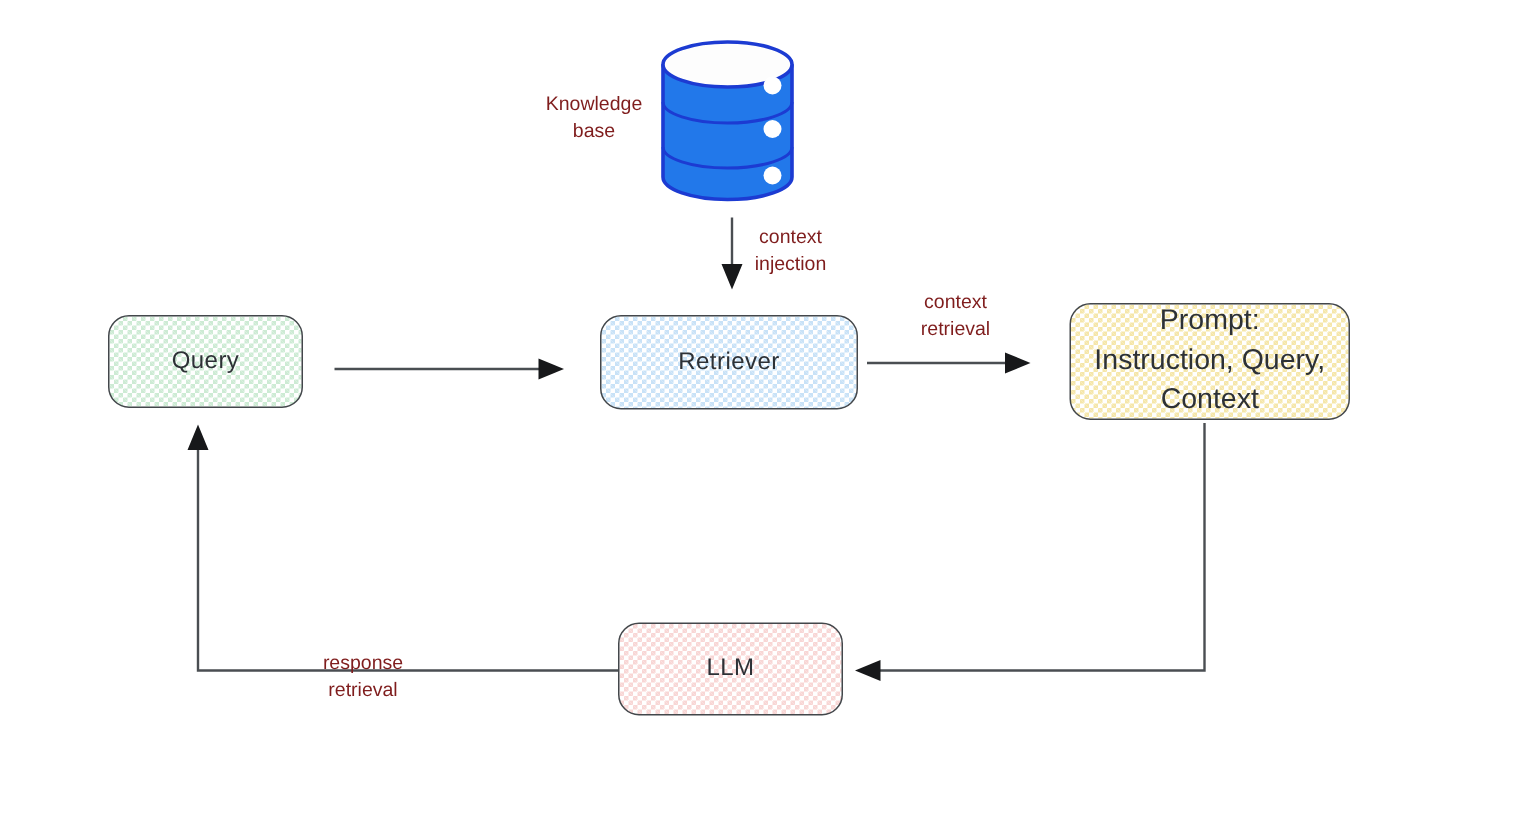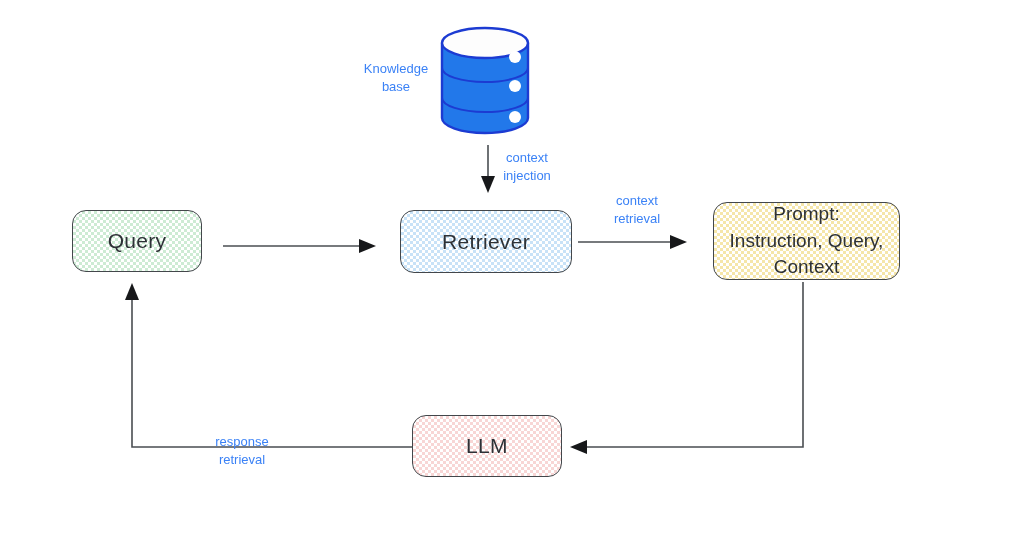--- a/index.html
+++ b/index.html
@@ -27,32 +27,32 @@
     justify-content: center;
     color: #2d3136;
     background-color: #ffffff;
     background-image:
       linear-gradient(45deg, var(--c) 25%, transparent 25%, transparent 75%, var(--c) 75%),
       linear-gradient(45deg, var(--c) 25%, transparent 25%, transparent 75%, var(--c) 75%);
     background-size: 6px 6px;
     background-position: 0 0, 3px 3px;
     text-align: center;
   }
-  .node-label { font-size: 21px; letter-spacing: 0.3px; }
+  .node-label { font-size: 16px; letter-spacing: 0.3px; }
   .node-query     { --c:#cdebd4; left: 72px;  top: 210px; width: 130px; height: 62px; }
   .node-retriever { --c:#c8e2f7; left: 400px; top: 210px; width: 172px; height: 63px; }
   .node-prompt    { --c:#f5e6a9; left: 713px; top: 202px; width: 187px; height: 78px; }
   .node-llm       { --c:#f8d6d5; left: 412px; top: 415px; width: 150px; height: 62px; }
   .node-prompt .multiline { font-size: 19px; line-height: 1.42; }
   .multiline span { display: block; }
   .edge-label, .kb-label {
     position: absolute;
     font-size: 13px;
     line-height: 1.35;
-    color: #3b82f6;
+    color: #7f1d1d;
     text-align: center;
   }
   .kb-label        { left: 346px; top: 60px;  width: 100px; }
   .lbl-retrieval   { left: 487px; top: 149px; width: 80px; }
   .lbl-injection   { left: 597px; top: 192px; width: 80px; }
   .lbl-generation  { left: 192px; top: 397px; width: 100px; margin-top: 36px; }
 </style>
 </head>
 <body>
 

